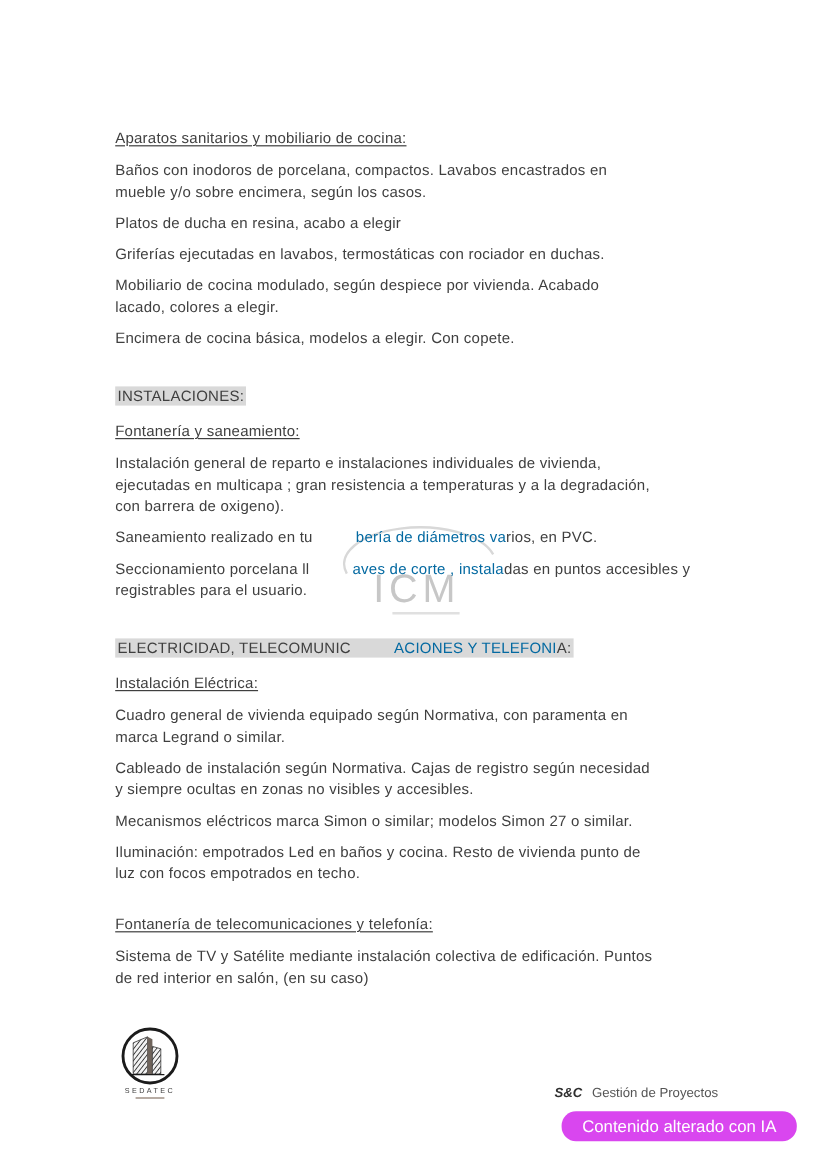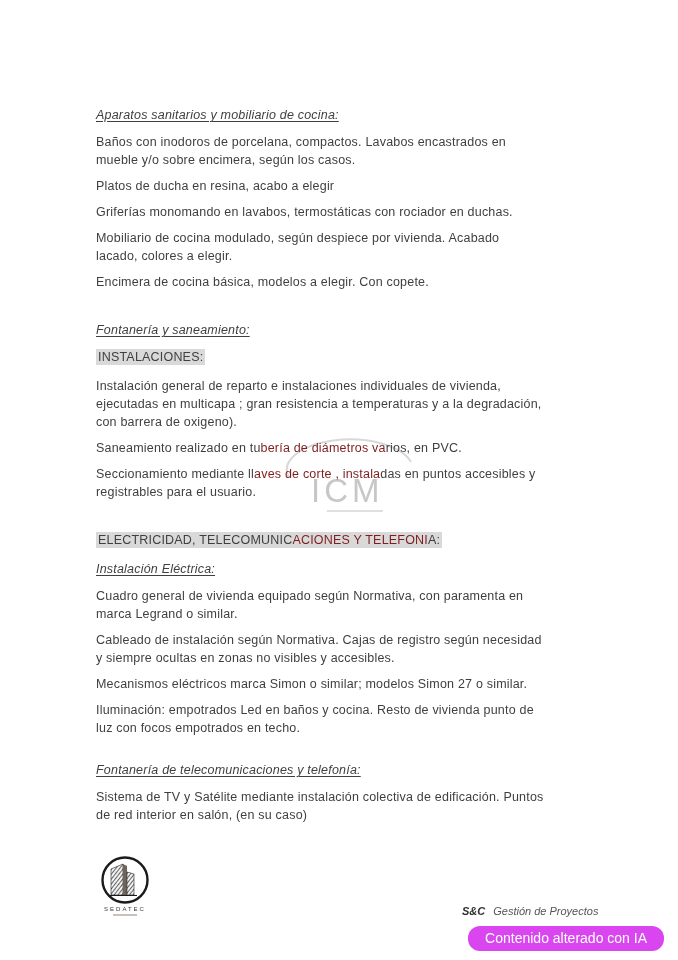--- a/index.html
+++ b/index.html
@@ -20,28 +20,27 @@
   }
   .blk {
     font-size: 12.5px;
     line-height: 18px;
     color: #3f3f3f;
     letter-spacing: 0.2px;
     white-space: pre-line;
     margin: 0 0 8px 0;
   }
   .blk.subheading {
-    font-style: italic;
     text-decoration: underline;
     text-underline-offset: 2px;
     margin-bottom: 9px;
   }
   .blk.section { margin-bottom: 11px; }
   .blk.section .hl { background: #d9d9d9; padding: 1px 2px; }
-  .seg-light { color: #7f1d1d; }
+  .seg-light { color: #0369a1; padding-left: 36px; }
   .gap { width: 100%; }
 
   .watermark {
     position: absolute;
     left: 283px;
     top: 438px;
     z-index: 1;
     pointer-events: none;
   }
 
@@ -60,21 +59,21 @@
     color: #4d4d4d;
     z-index: 2;
     white-space: nowrap;
   }
   .footer-brand .brand-bold {
     font-weight: bold;
     font-style: italic;
     color: #2f2f2f;
     margin-right: 8px;
   }
-  .footer-brand .brand-rest { font-style: italic; color: #555555; }
+  .footer-brand .brand-rest { color: #555555; }
 
   .ai-badge {
     position: absolute;
     right: 14px;
     bottom: 9px;
     background: #d946ef;
     color: #ffffff;
     font-size: 14px;
     line-height: 17px;
     padding: 4px 17px;
@@ -94,32 +93,32 @@
       <text x="28" y="64" font-family="Liberation Sans, sans-serif" font-size="33" fill="#c7c7c7" letter-spacing="4">ICM</text>
       <line x1="44" y1="73" x2="100" y2="73" stroke="#e0e0e0" stroke-width="2"></line>
     </svg>
   </div>
 
   <div class="doc-body">
       <div class="blk subheading"><span>Aparatos sanitarios y mobiliario de cocina:</span></div>
       <div class="blk p"><span>Baños con inodoros de porcelana, compactos. Lavabos encastrados en
 mueble y/o sobre encimera, según los casos.</span></div>
       <div class="blk p"><span>Platos de ducha en resina, acabo a elegir</span></div>
-      <div class="blk p"><span>Griferías monomando en lavabos, termostáticas con rociador en duchas.</span></div>
+      <div class="blk p"><span>Griferías ejecutadas en lavabos, termostáticas con rociador en duchas.</span></div>
       <div class="blk p"><span>Mobiliario de cocina modulado, según despiece por vivienda. Acabado
 lacado, colores a elegir.</span></div>
       <div class="blk p"><span>Encimera de cocina básica, modelos a elegir. Con copete.</span></div>
       <div class="gap" style="height: 22px;"></div>
+      <div class="blk section"><span class="hl"><span>INSTALACIONES:</span></span></div>
       <div class="blk subheading"><span>Fontanería y saneamiento:</span></div>
-      <div class="blk section"><span class="hl"><span>INSTALACIONES:</span></span></div>
       <div class="blk p"><span>Instalación general de reparto e instalaciones individuales de vivienda,
 ejecutadas en multicapa ; gran resistencia a temperaturas y a la degradación,
 con barrera de oxigeno).</span></div>
       <div class="blk p"><span>Saneamiento realizado en tu</span><span class="seg-light">bería de diámetros va</span><span>rios, en PVC.</span></div>
-      <div class="blk p"><span>Seccionamiento mediante ll</span><span class="seg-light">aves de corte , instala</span><span>das en puntos accesibles y
+      <div class="blk p"><span>Seccionamiento porcelana ll</span><span class="seg-light">aves de corte , instala</span><span>das en puntos accesibles y
 registrables para el usuario.</span></div>
       <div class="gap" style="height: 22px;"></div>
       <div class="blk section"><span class="hl"><span>ELECTRICIDAD, TELECOMUNIC</span><span class="seg-light">ACIONES Y TELEFONI</span><span>A:</span></span></div>
       <div class="blk subheading"><span>Instalación Eléctrica:</span></div>
       <div class="blk p"><span>Cuadro general de vivienda equipado según Normativa, con paramenta en
 marca Legrand o similar.</span></div>
       <div class="blk p"><span>Cableado de instalación según Normativa. Cajas de registro según necesidad
 y siempre ocultas en zonas no visibles y accesibles.</span></div>
       <div class="blk p"><span>Mecanismos eléctricos marca Simon o similar; modelos Simon 27 o similar.</span></div>
       <div class="blk p"><span>Iluminación: empotrados Led en baños y cocina. Resto de vivienda punto de

